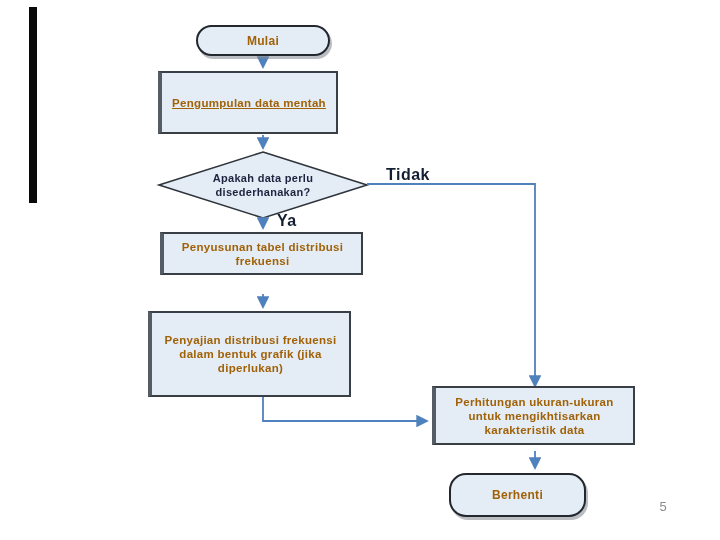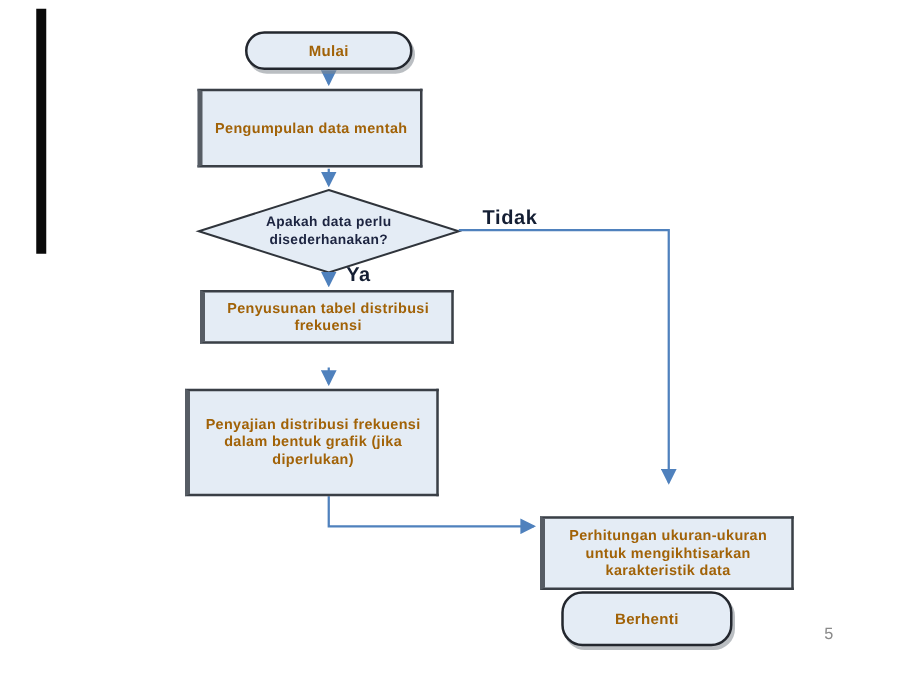--- a/index.html
+++ b/index.html
@@ -17,24 +17,24 @@
     border:2px solid #3a3f46; border-left:4px solid #565c64;
     display:flex; flex-direction:column; align-items:center; justify-content:center;
     text-align:center; color:#a16207; font-weight:bold; font-size:11.5px;
     line-height:14px; letter-spacing:0.3px;
   }
   .oval {
     border-radius:17px; border:2px solid #23272e;
     box-shadow:2px 3px 0 rgba(130,136,144,0.55);
     font-size:12px;
   }
-  .box1 { left:158px; top:71px;  width:180px; height:63px; }
+  .box1 { left:158px; top:71px;  width:180px; height:63px;text-decoration:underline; }
   .box2 { left:160px; top:232px; width:203px; height:43px; }
   .box3 { left:148px; top:311px; width:203px; height:86px; }
-  .box4 { left:432px; top:413px; width:203px; height:59px; }
+  .box4 { left:432px; top:386px; width:203px; height:59px; }
   .start-oval { left:196px; top:25px;  width:134px; height:31px; }
   .end-oval   { left:449px; top:473px; width:137px; height:44px; }
   .diamond-text {
     position:absolute; left:168px; top:171px; width:190px;
     text-align:center; color:#1c2440; font-weight:bold; font-size:11px;
     line-height:14px; letter-spacing:0.3px;
   }
   .branch-label {
     position:absolute; color:#141e33; font-weight:bold; font-size:16px;
     letter-spacing:0.5px;

